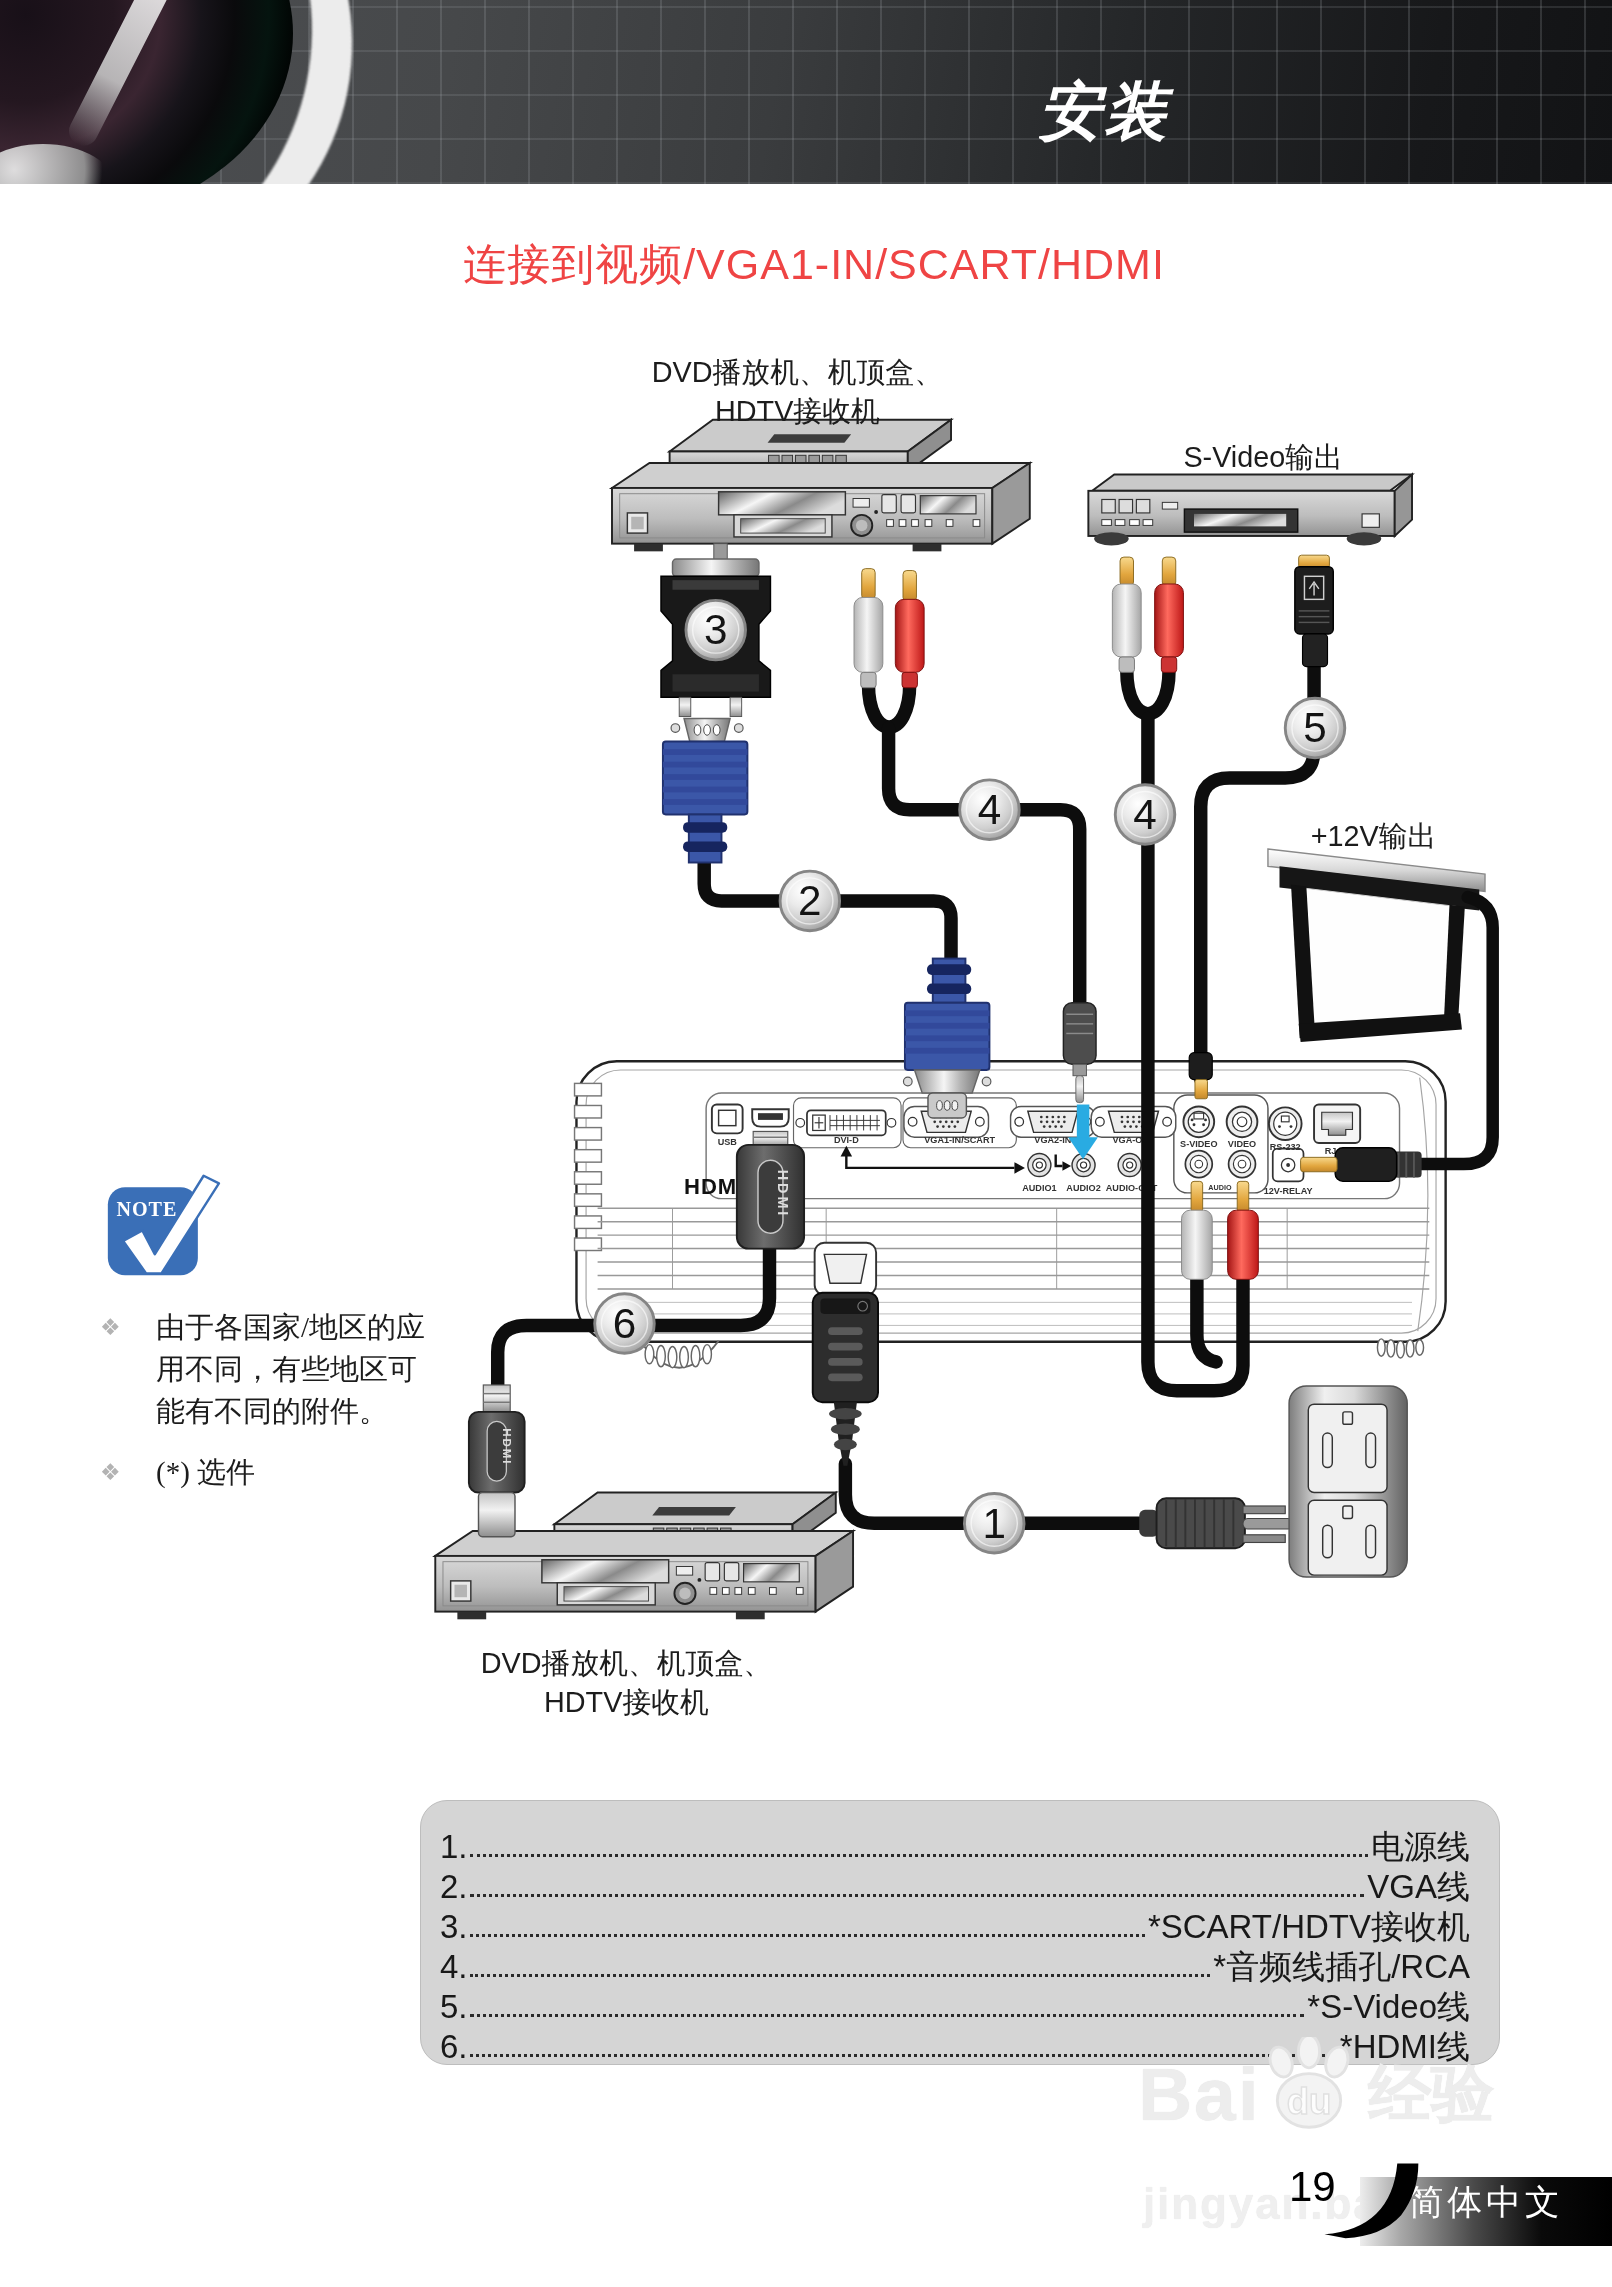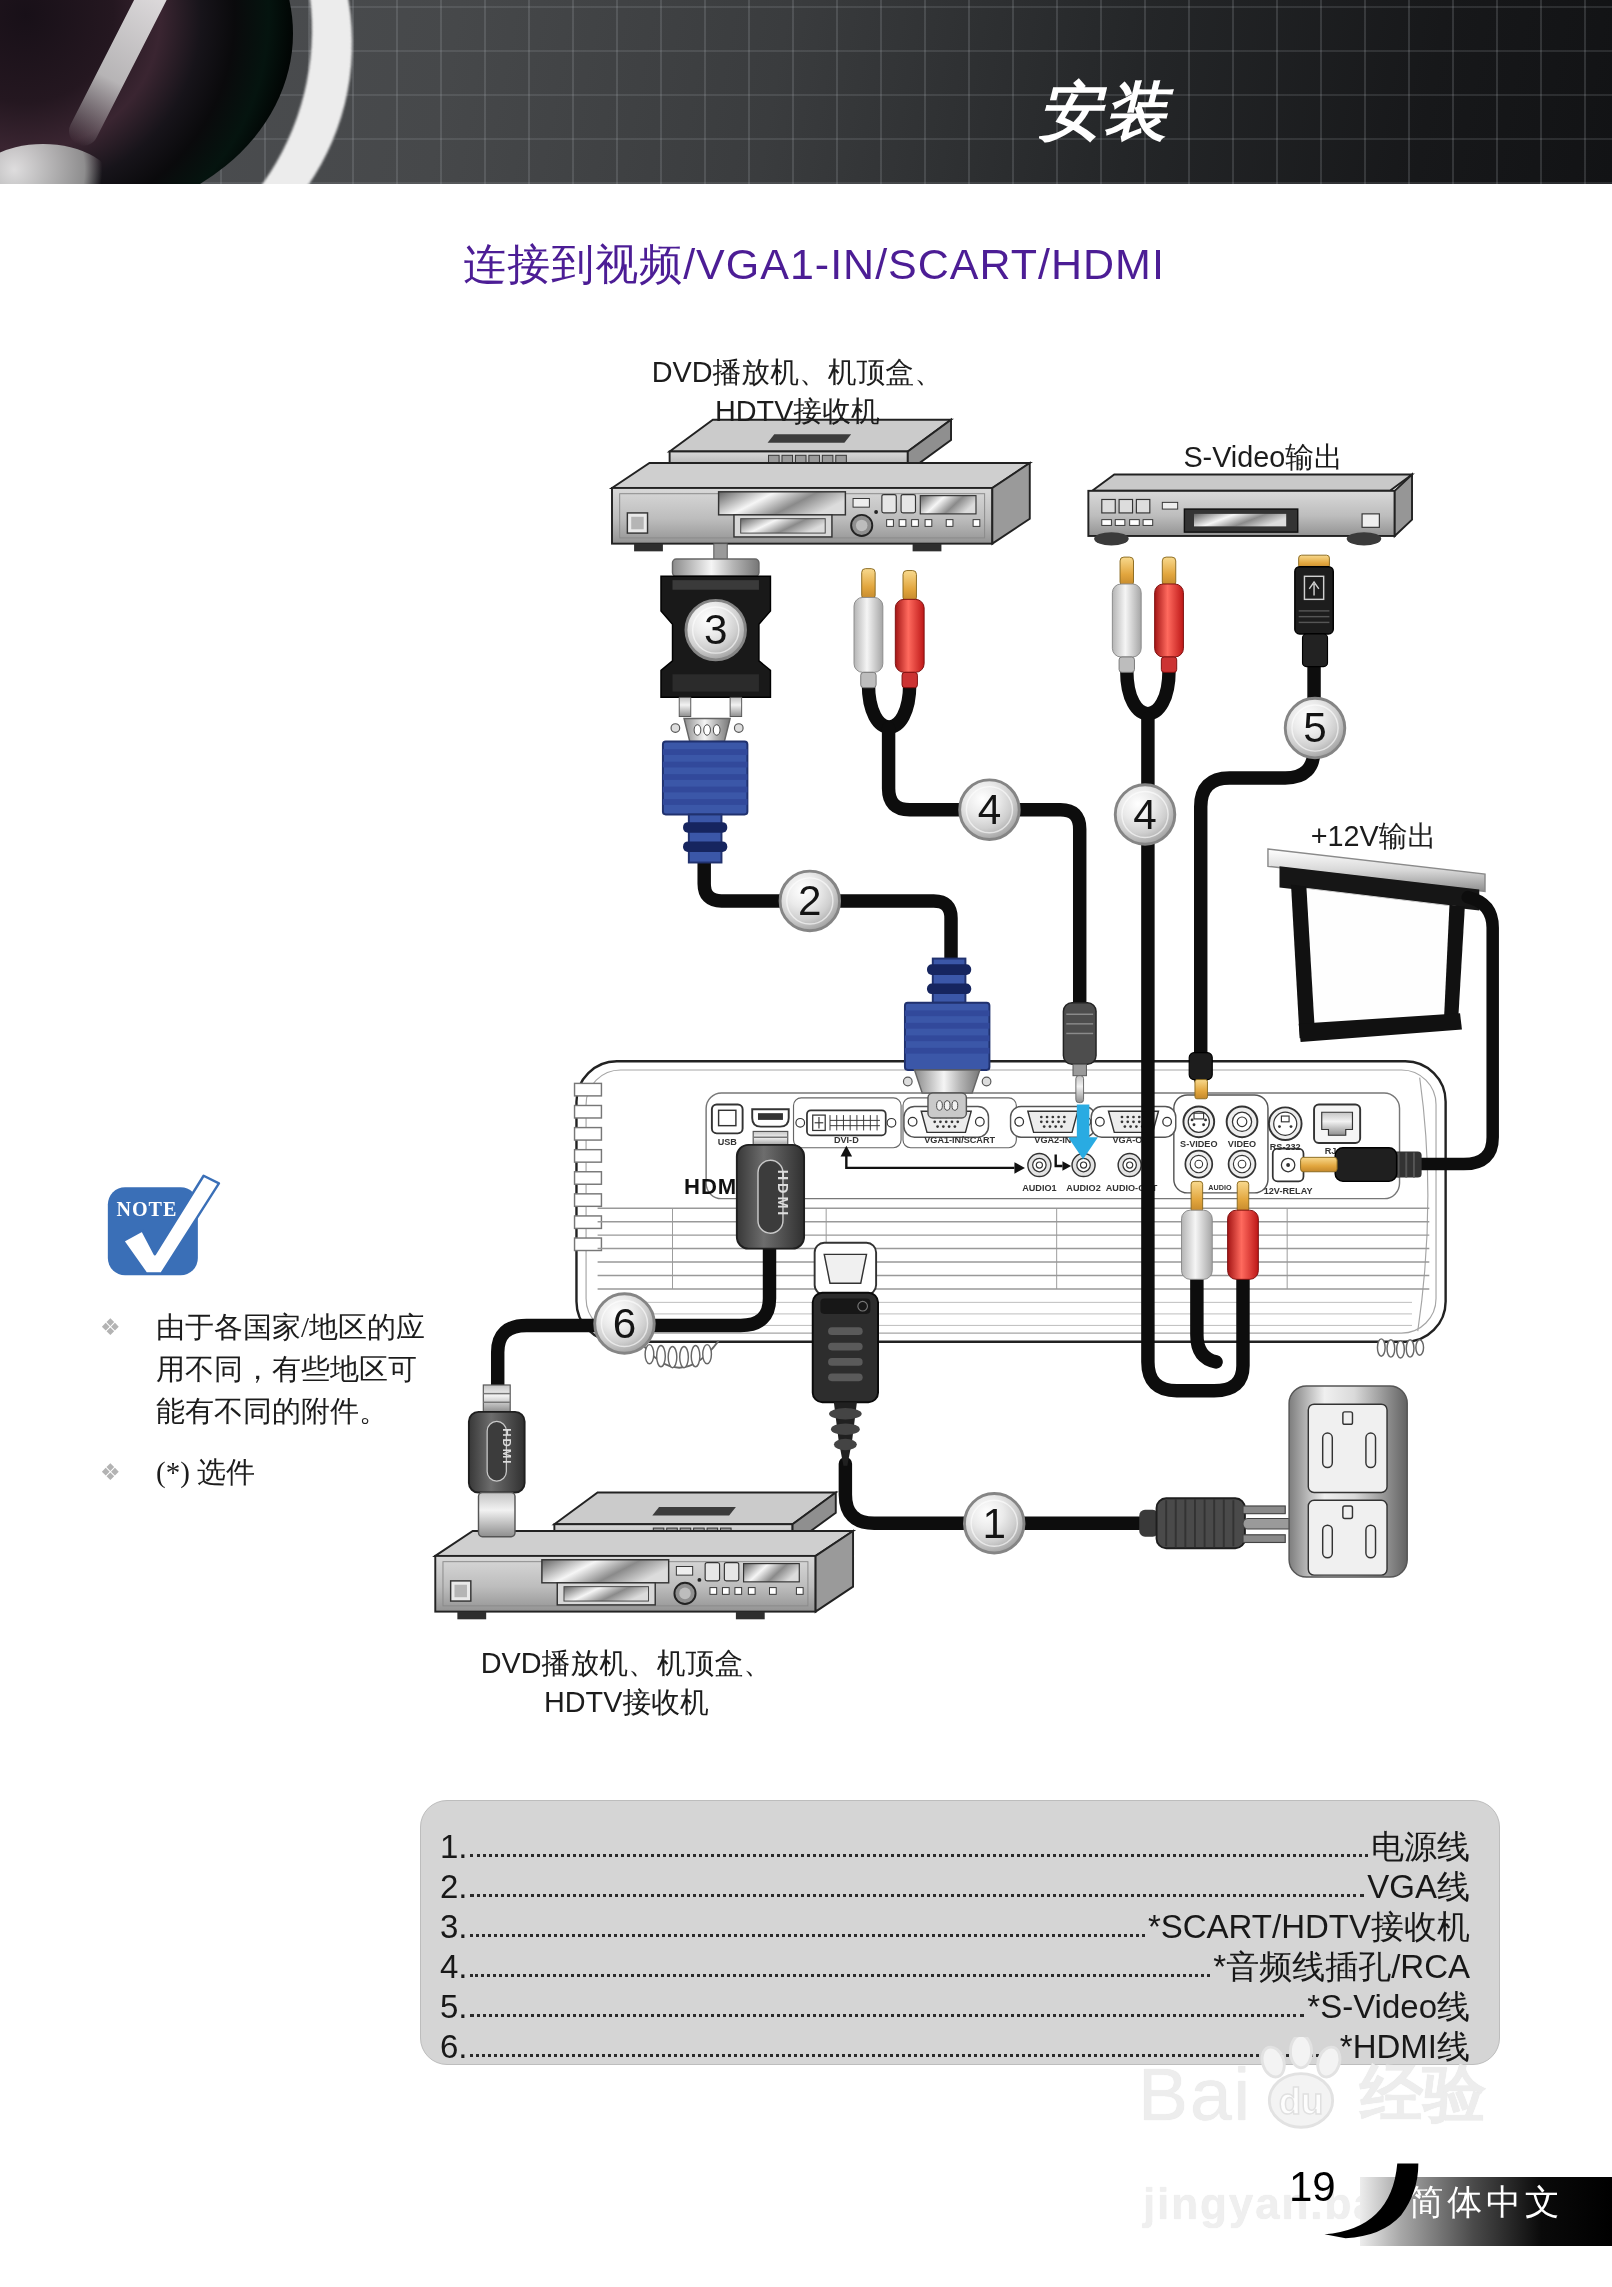--- a/index.html
+++ b/index.html
@@ -18,39 +18,39 @@
     border:13.4px solid transparent;border-right:42px solid #ececec;transform:rotate(14deg);
     filter:blur(1px);}
   .lens-glint{position:absolute;left:104px;top:-29px;width:29px;height:183px;background:linear-gradient(#fff,#cfcfcf 60%,transparent);
     transform:rotate(27deg);border-radius:19px;opacity:.85;}
   .lens-corner{position:absolute;left:-29px;top:144px;width:144px;height:86px;border-radius:50%;
     background:radial-gradient(circle at 30% 30%, #f2f2f2, #9a9a9a 60%, transparent 75%);opacity:.9;}
   .chapter-title{position:absolute;left:1038px;top:69px;font-size:63px;font-weight:bold;font-style:italic;
     color:#fff;letter-spacing:2.9px;}
   
   .page-title{position:absolute;left:0;top:236px;width:1612px;text-align:center;padding-left:16px;box-sizing:border-box;
-    font-size:43px;color:#4c1d95;letter-spacing:1px;}
+    font-size:43px;color:#ef4444;letter-spacing:1px;}
   
   .diagram{position:absolute;left:0;top:317px;}
   
   .note{position:absolute;left:100px;top:1170px;width:375px;}
   .note-item{display:flex;margin-top:19px;}
   .note-bullet{width:56px;color:#b3b3b3;font-size:23px;line-height:42px;flex:none;}
   .note-lines{font-family:Liberation Serif, serif;font-size:29px;line-height:42px;color:#1c1c1c;}
   
   .legend{position:absolute;left:420px;top:1800px;width:1080px;height:265px;box-sizing:border-box;
     background:#d5d5d5;border:1.9px solid #bdbdbd;border-radius:27px;padding:25px 29px 0 19px;}
   .legend-row{display:flex;align-items:flex-end;height:40px;font-size:33px;color:#181818;}
   .legend-num{flex:none;line-height:38px;}
   .legend-dots{flex:1;border-bottom:3.8px dotted #2a2a2a;margin:0 2.9px 8.6px 2.9px;}
   .legend-label{flex:none;line-height:38px;white-space:nowrap;margin-top:28px;}
   
   .watermark{position:absolute;left:1138px;top:2037px;width:413px;color:#ededed;}
   .wm-row{display:flex;align-items:flex-end;}
-  .wm-bai{font-size:75px;font-weight:normal;letter-spacing:1.9px;text-shadow:0 0 1px #e0e0e0;}
+  .wm-bai{font-size:75px;font-weight:bold;letter-spacing:1.9px;text-shadow:0 0 1px #e0e0e0;}
   .wm-paw{position:relative;width:94px;height:100px;flex:none;margin:0 1.9px;}
   .wm-jing{font-size:63px;font-weight:bold;text-shadow:0 0 1px #e0e0e0;margin-left:10px;}
   .wm-url{position:absolute;left:1143px;top:2179px;font-size:44px;font-weight:bold;color:#efefef;
     letter-spacing:1.9px;text-shadow:0 0 1px #e4e4e4;}
   .page-number{position:absolute;left:1289px;top:2163px;font-size:42px;color:#000;}
   .lang-bar{position:absolute;left:1360px;top:2177px;width:252px;height:69px;line-height:51px;
     background:linear-gradient(90deg,#ededed 0%,#a8a8a8 16%,#4a4a4a 45%,#0a0a0a 72%,#000 100%);
     color:#fff;text-align:center;font-family:"Liberation Serif","DejaVu Serif",serif;font-size:35px;letter-spacing:3.8px;}
   .swoosh{position:absolute;left:1307px;top:2150px;}
 </style>

